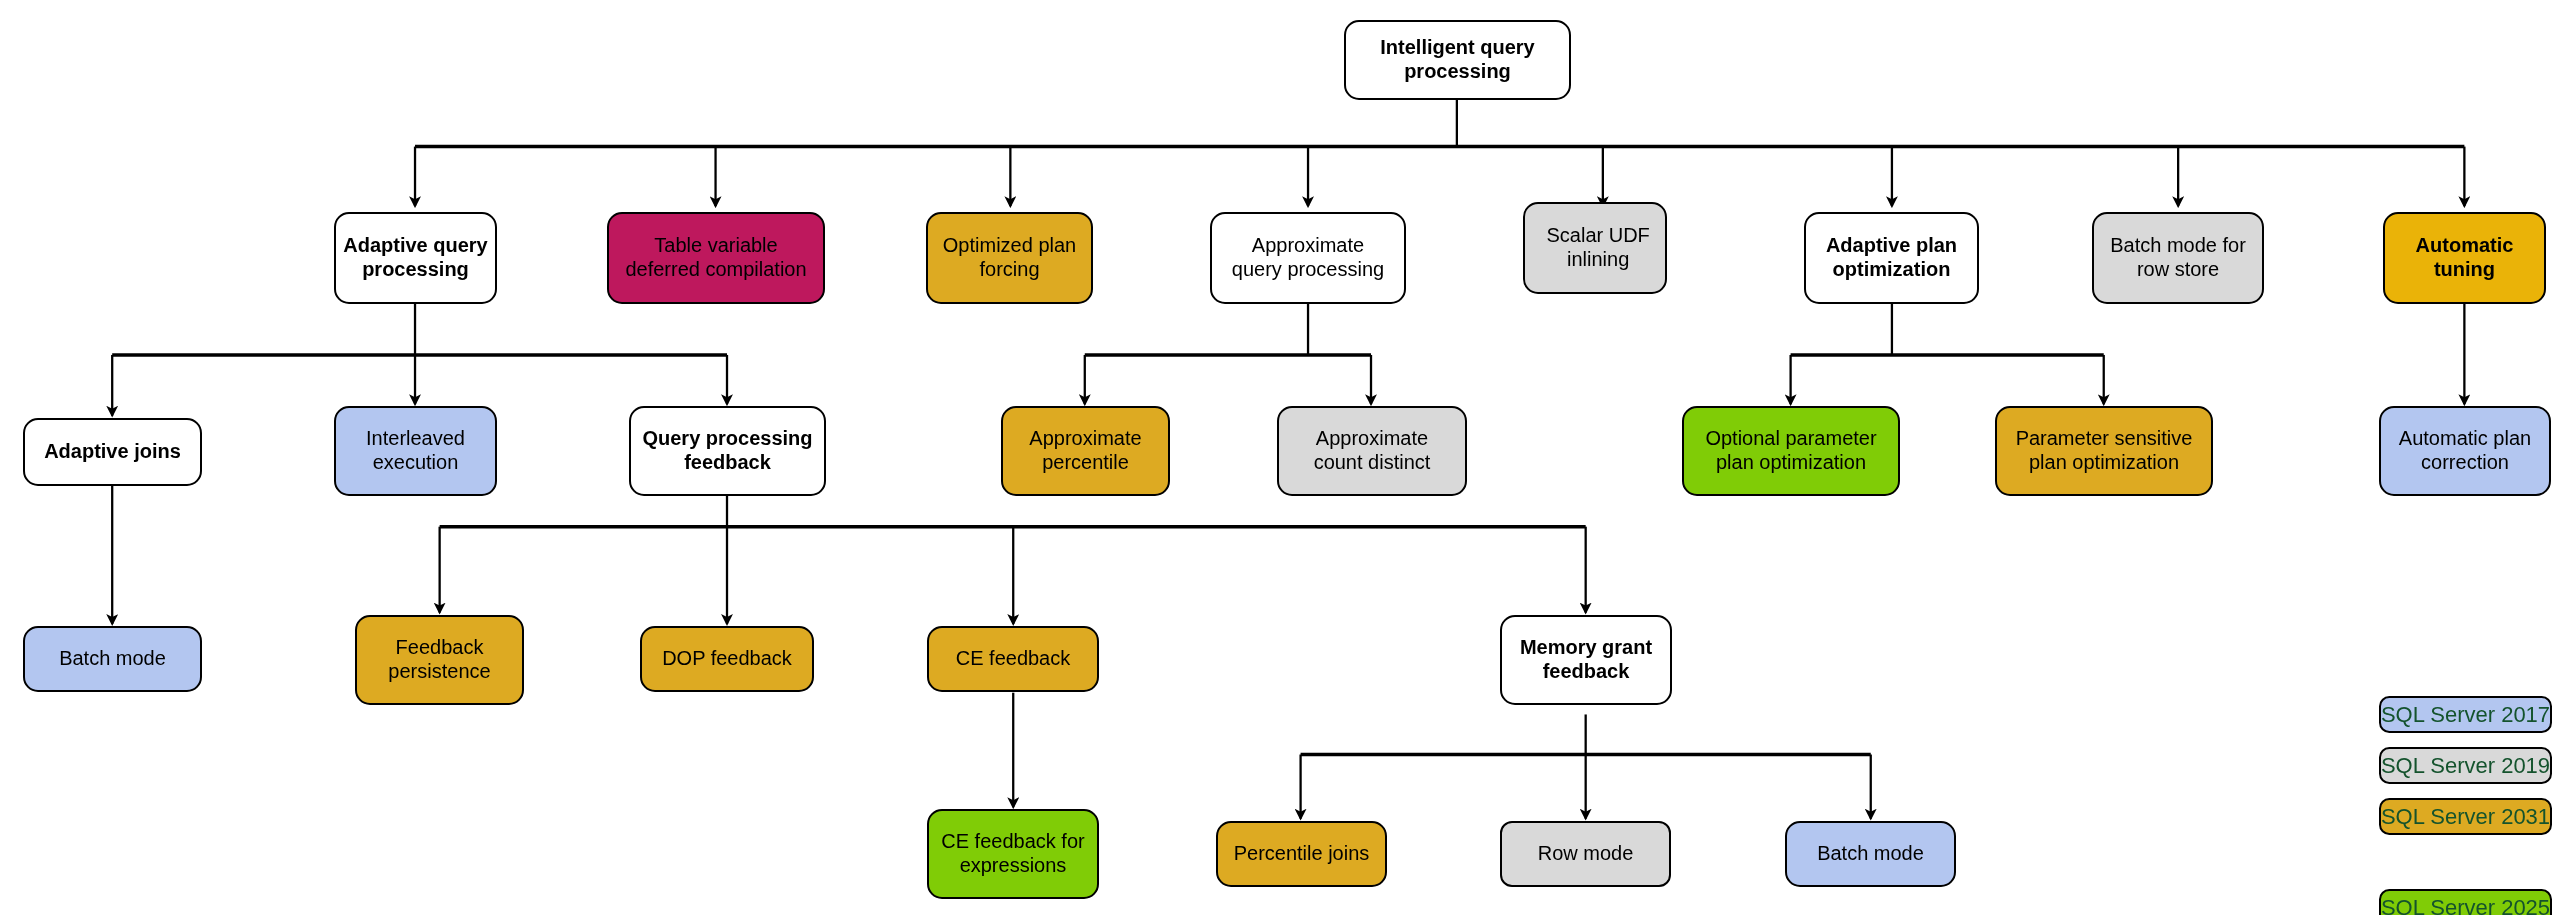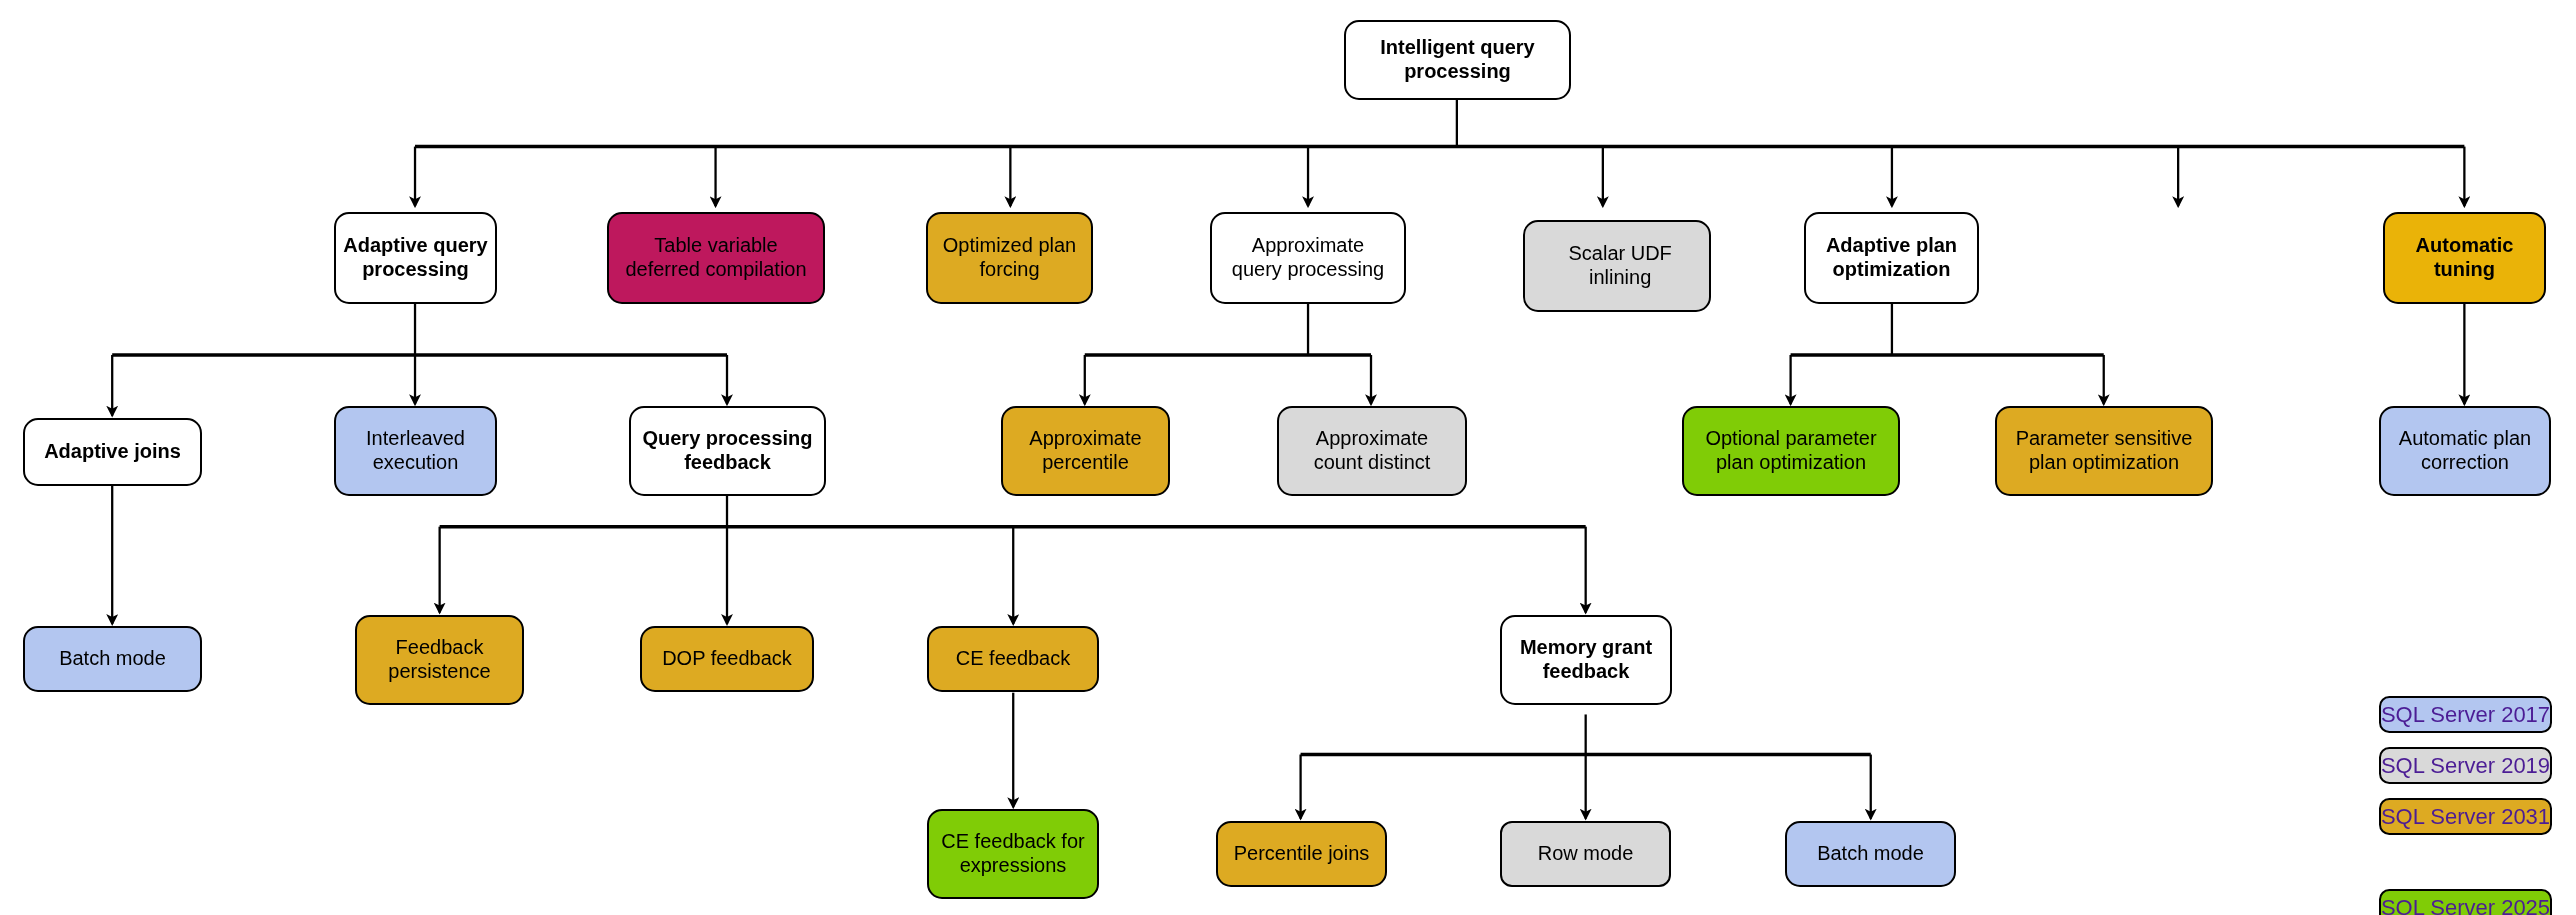--- a/index.html
+++ b/index.html
@@ -47,21 +47,21 @@
   }
   .legend-item {
     position: absolute;
     box-sizing: border-box;
     display: flex;
     align-items: center;
     justify-content: center;
     border: 2.3px solid #000000;
     border-radius: 10.3px;
     font-size: 22px;
-    color: #4c1d95;
+    color: #14532d;
     background: #ffffff;
     white-space: nowrap;
   }
 </style>
 </head>
 <body>
 
 <div id="stage">
 
   <svg id="edges" viewBox="0 0 4500 1600" width="2576" height="916" xmlns="http://www.w3.org/2000/svg">
@@ -129,26 +129,28 @@
 
   <div class="node" style="left:607px; top:212px; width:218px; height:92px; background:#be185d;">Table variable
 deferred compilation</div>
 
   <div class="node" style="left:926px; top:212px; width:167px; height:92px; background:#ddaa22;">Optimized plan
 forcing</div>
 
   <div class="node" style="left:1210px; top:212px; width:196px; height:92px; background:#ffffff;">Approximate
 query processing</div>
 
-  <div class="node" style="left:1523px; top:220px; width:188px; height:92px; background:#d9d9d9;padding-left:12px;">Scalar UDF
+  <div class="node" style="left:1523px; top:202px; width:144px; height:92px; background:#d9d9d9;padding-left:12px;">Scalar UDF
 inlining</div>
 
   <div class="node bold" style="left:1804px; top:212px; width:175px; height:92px; background:#ffffff;">Adaptive plan
 optimization</div>
 
+  <div class="node" style="left:2092px; top:212px; width:172px; height:92px; background:#d9d9d9;">Batch mode for
+row store</div>
 
   <div class="node bold" style="left:2383px; top:212px; width:163px; height:92px; background:#eab308;">Automatic
 tuning</div>
 
   <div class="node bold" style="left:23px; top:418px; width:179px; height:68px; background:#ffffff;">Adaptive joins</div>
 
   <div class="node" style="left:334px; top:406px; width:163px; height:90px; background:#b3c6f0;">Interleaved
 execution</div>
 
   <div class="node bold" style="left:629px; top:406px; width:197px; height:90px; background:#ffffff;">Query processing

